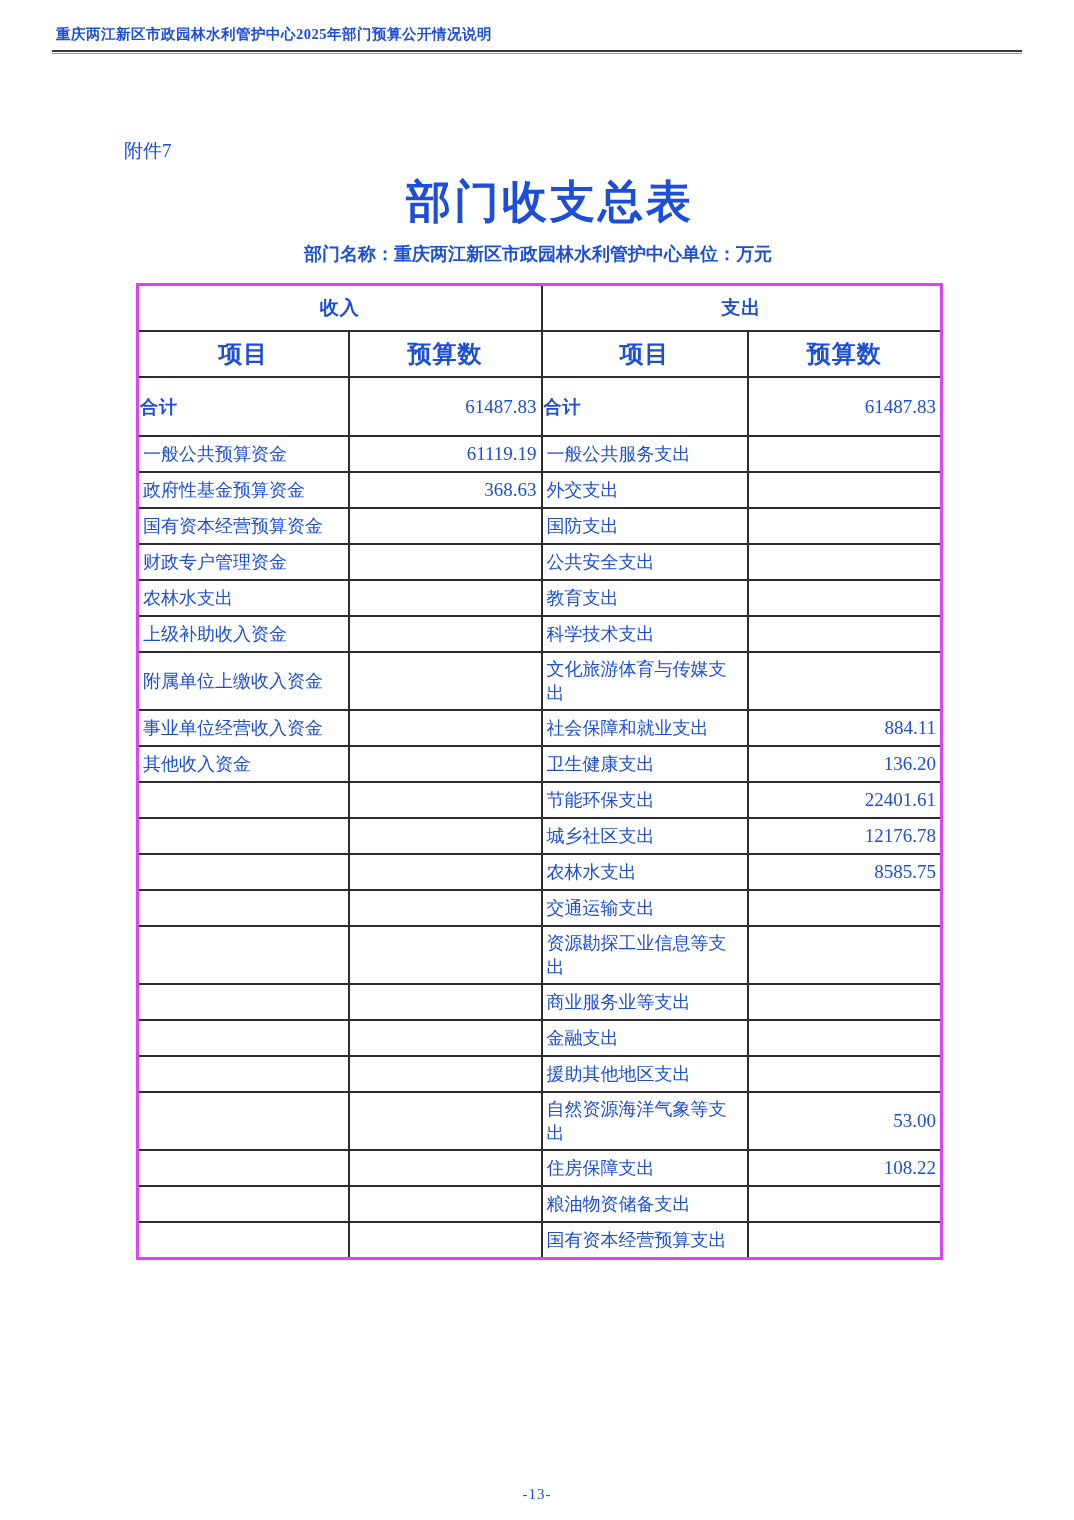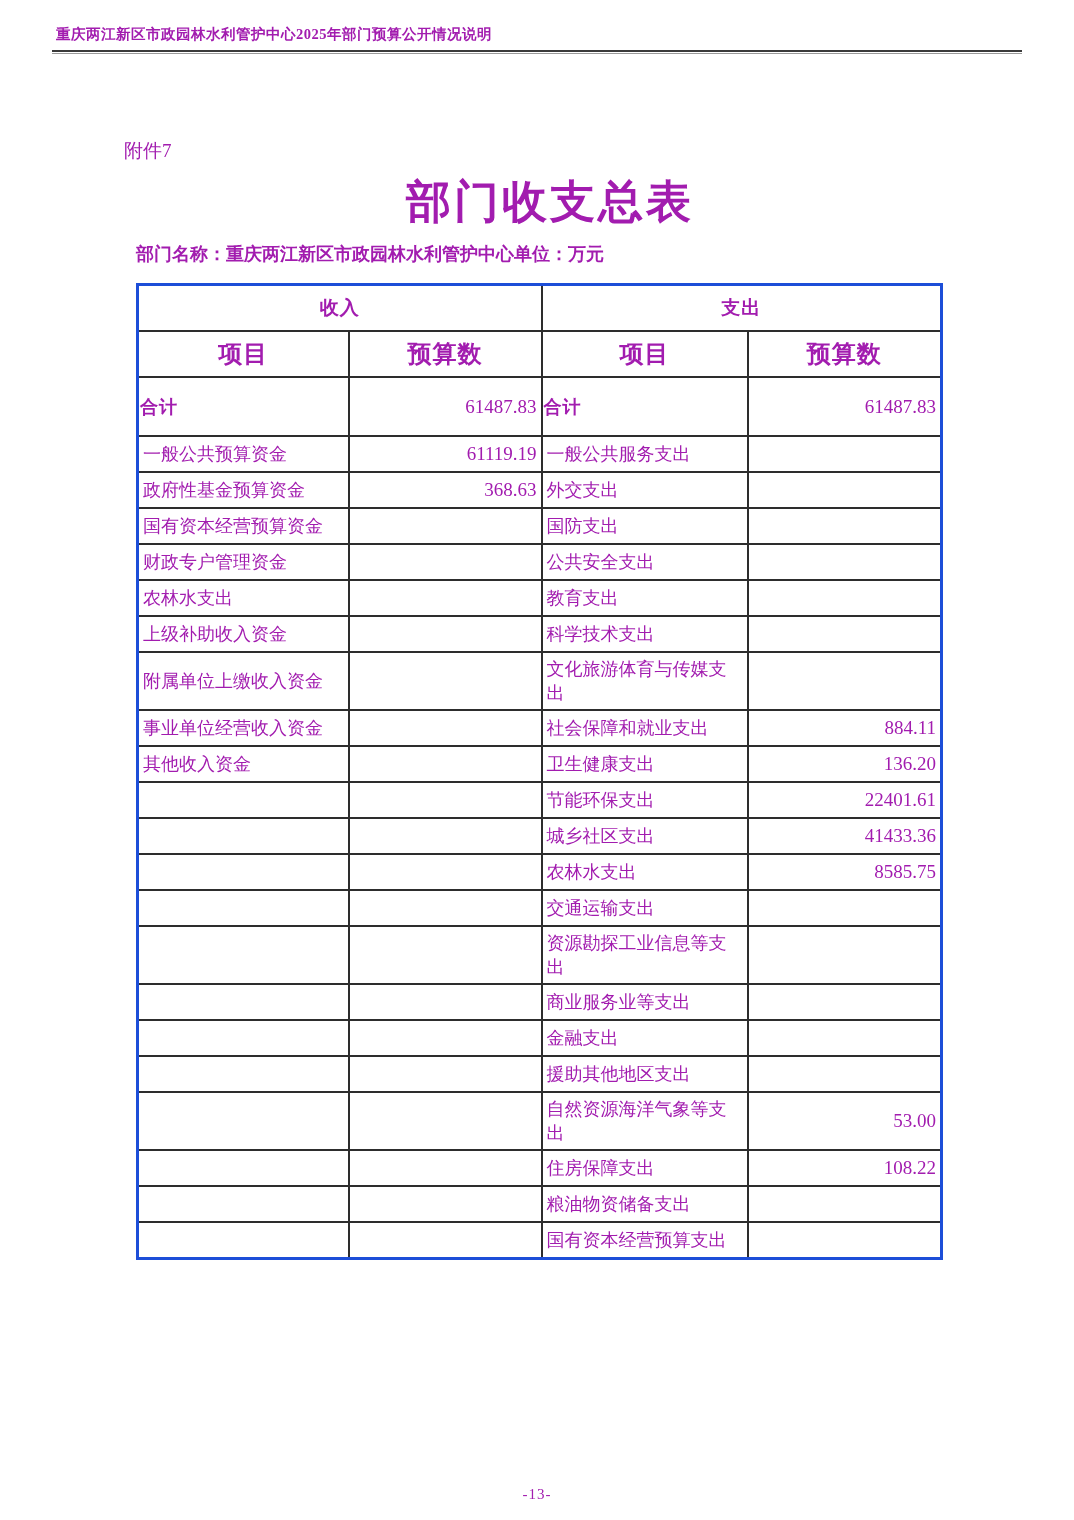--- a/index.html
+++ b/index.html
@@ -5,21 +5,21 @@
   html, body {
     margin: 0;
     padding: 0;
     background: #ffffff;
   }
   .page {
     position: relative;
     width: 1074px;
     height: 1520px;
     background: #ffffff;
-    color: #a21caf;
+    color: #1d4ed8;
     font-family: "Liberation Serif", "DejaVu Serif", serif;
     overflow: hidden;
   }
   .running-header-text {
     position: absolute;
     left: 56px;
     top: 25px;
     font-size: 14.5px;
     font-weight: bold;
     letter-spacing: 0.5px;
@@ -50,32 +50,32 @@
     font-size: 45px;
     font-weight: bold;
     letter-spacing: 3px;
   }
   .meta-row {
     position: absolute;
     left: 136px;
     top: 242px;
     width: 804px;
     display: flex;
-    justify-content: flex-start;
+    justify-content: center;
     font-size: 18px;
     font-weight: bold;
   }
   .budget-table {
     position: absolute;
     left: 136px;
     top: 283px;
     width: 804px;
     border-collapse: collapse;
     table-layout: fixed;
-    border: 3px solid #1d4ed8;
+    border: 3px solid #d946ef;
     padding-left: 35px;
   }
   .budget-table th,
   .budget-table td {
     border: 2px solid #2d2d2d;
     background: #ffffff;
     overflow: hidden;
   }
   .group-row th {
     height: 42px;
@@ -228,21 +228,21 @@
         <tr class="data-row">
           <td class="cell-item"></td>
           <td class="cell-value"></td>
           <td class="cell-item">节能环保支出</td>
           <td class="cell-value">22401.61</td>
         </tr>
         <tr class="data-row">
           <td class="cell-item"></td>
           <td class="cell-value"></td>
           <td class="cell-item">城乡社区支出</td>
-          <td class="cell-value">41433.36</td>
+          <td class="cell-value">12176.78</td>
         </tr>
         <tr class="data-row">
           <td class="cell-item"></td>
           <td class="cell-value"></td>
           <td class="cell-item">农林水支出</td>
           <td class="cell-value">8585.75</td>
         </tr>
         <tr class="data-row">
           <td class="cell-item"></td>
           <td class="cell-value"></td>

